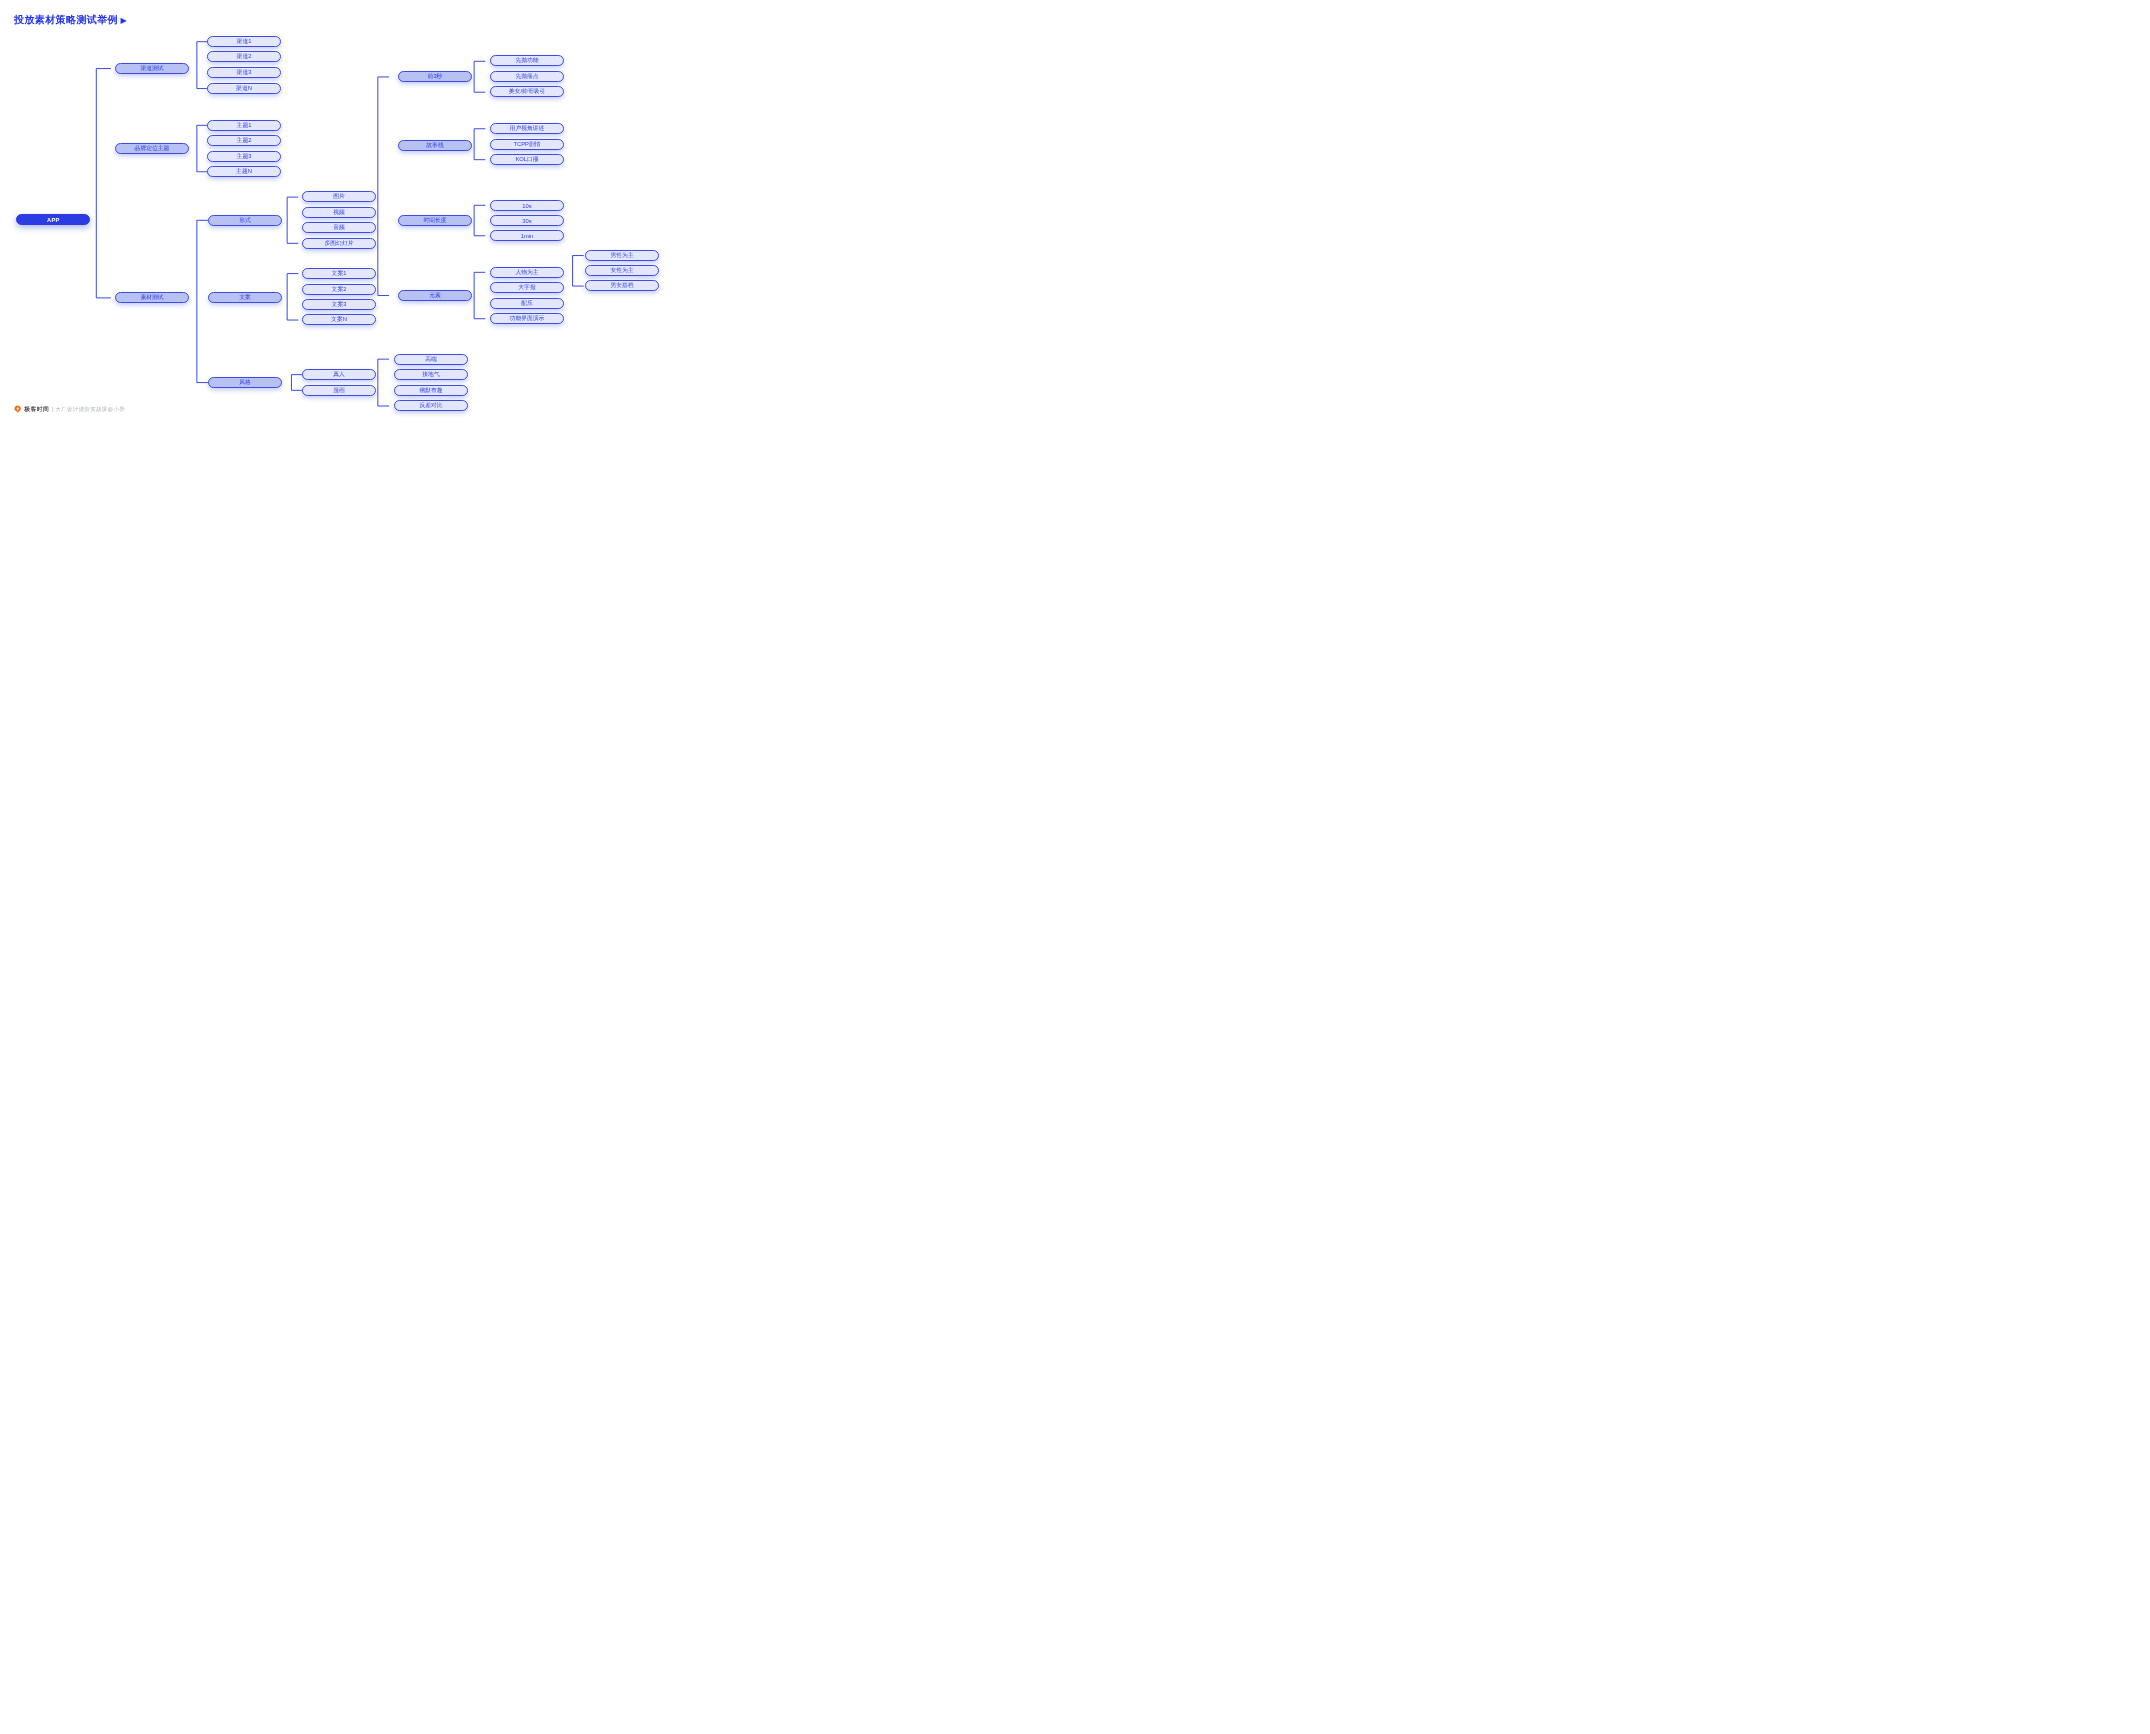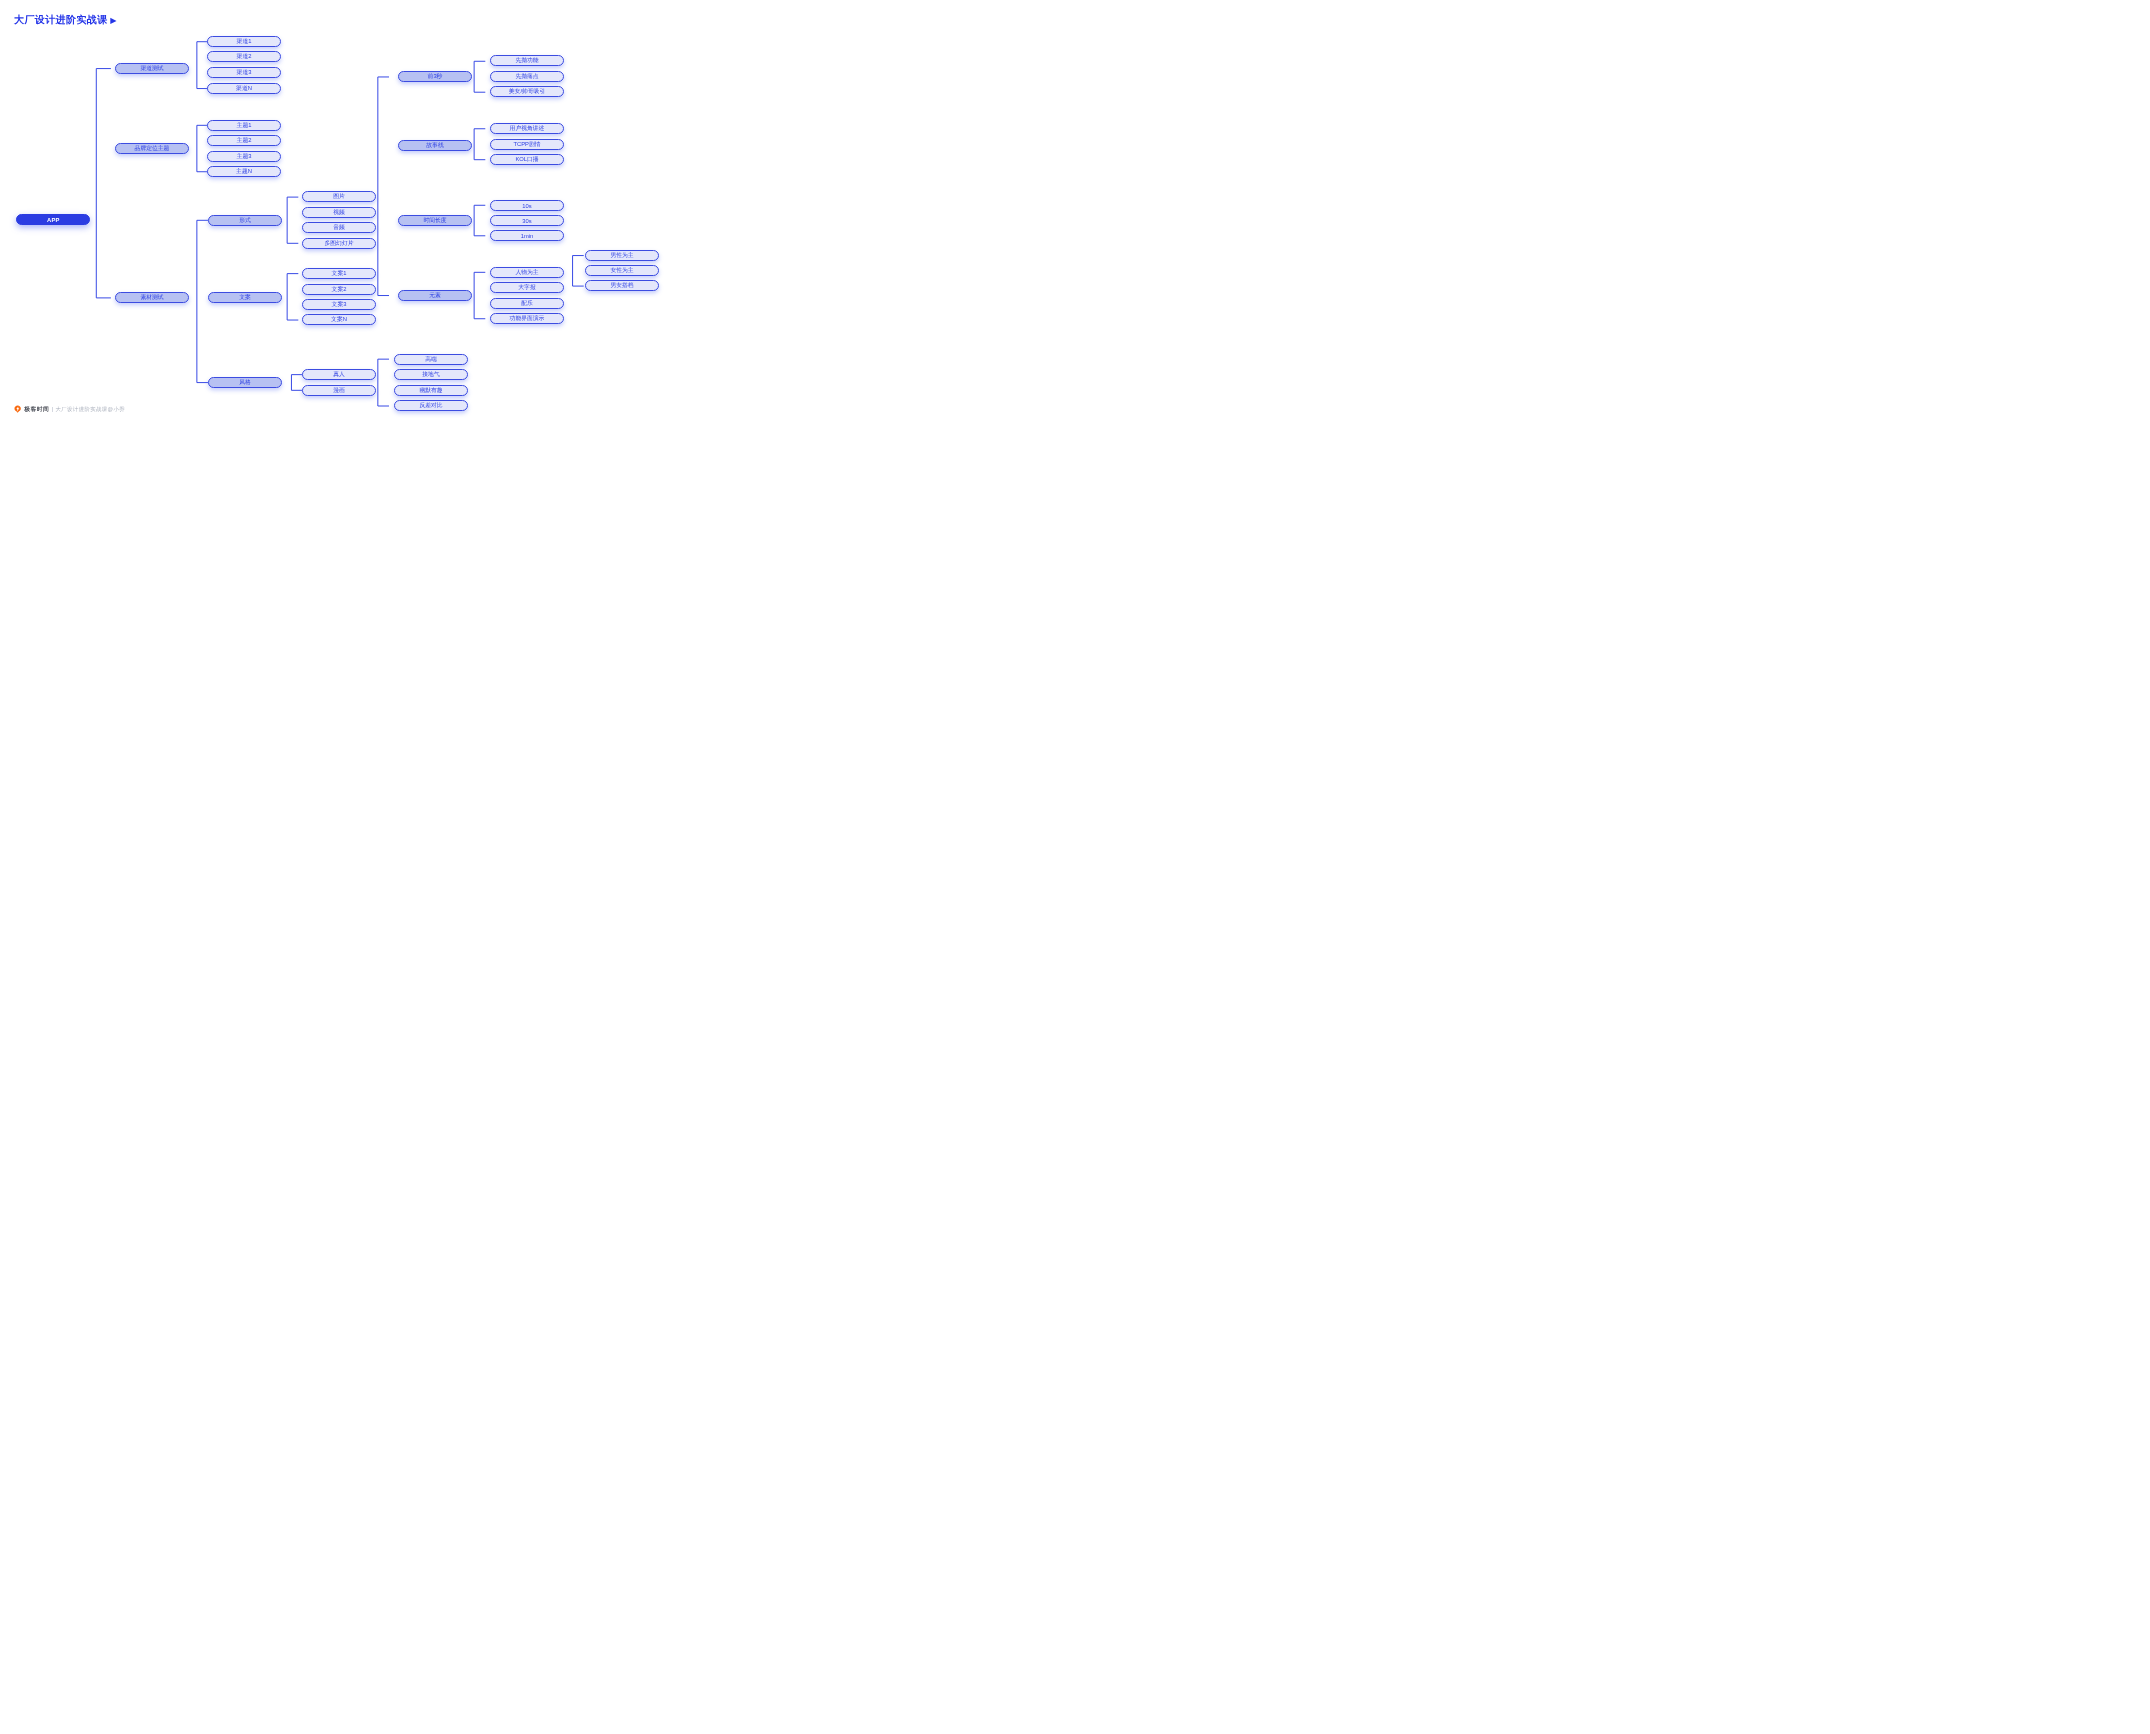--- a/index.html
+++ b/index.html
@@ -32,21 +32,21 @@
   .footer .brand{font-size:5.8px;font-weight:700;color:#4c4f58;letter-spacing:0.4px;}
   .footer .div{width:0.4px;height:5.6px;background:#d5d8e0;}
   .footer .course{font-size:5.4px;color:#abb1bd;letter-spacing:0.4px;}
 </style>
 </head>
 <body>
 
 <div class="canvas">
 
   <div class="title">
-    <span>大厂设计进阶实战课</span>
+    <span>投放素材策略测试举例</span>
     <span class="arrow">▶</span>
   </div>
 
   <svg class="wires" width="671" height="423" viewBox="0 0 1561 983">
       <path d="M224,159H258M224,159V692.5M224,692.5H258M458,96.5H484M458,96.5V205.5M458,205.5H484M458,291H484M458,291V399M458,399H484M458,512H484M458,512V889.5M458,889.5H484M668,458H694M668,458V565.5M668,565.5H694M668,636H694M668,636V744M668,744H694M678,871H704M678,871V907.5M678,907.5H704M879,178.5H905M879,178.5V687M879,687H905M1103,142H1129M1103,142V214M1103,214H1129M1103,299H1129M1103,299V371M1103,371H1129M1103,477H1129M1103,477V548M1103,548H1129M1103,633H1129M1103,633V741M1103,741H1129M1332,594H1358M1332,594V665M1332,665H1358M879,835H905M879,835V944M879,944H905" fill="none" stroke="#2c3fe3" stroke-width="2.2"></path>
     </svg>
 
   <div id="nodes">
       <div class="node root" style="left: 16.3px; top: 214px;">APP</div>
       <div class="node branch" style="left: 115px; top: 63px;">渠道测试</div>

